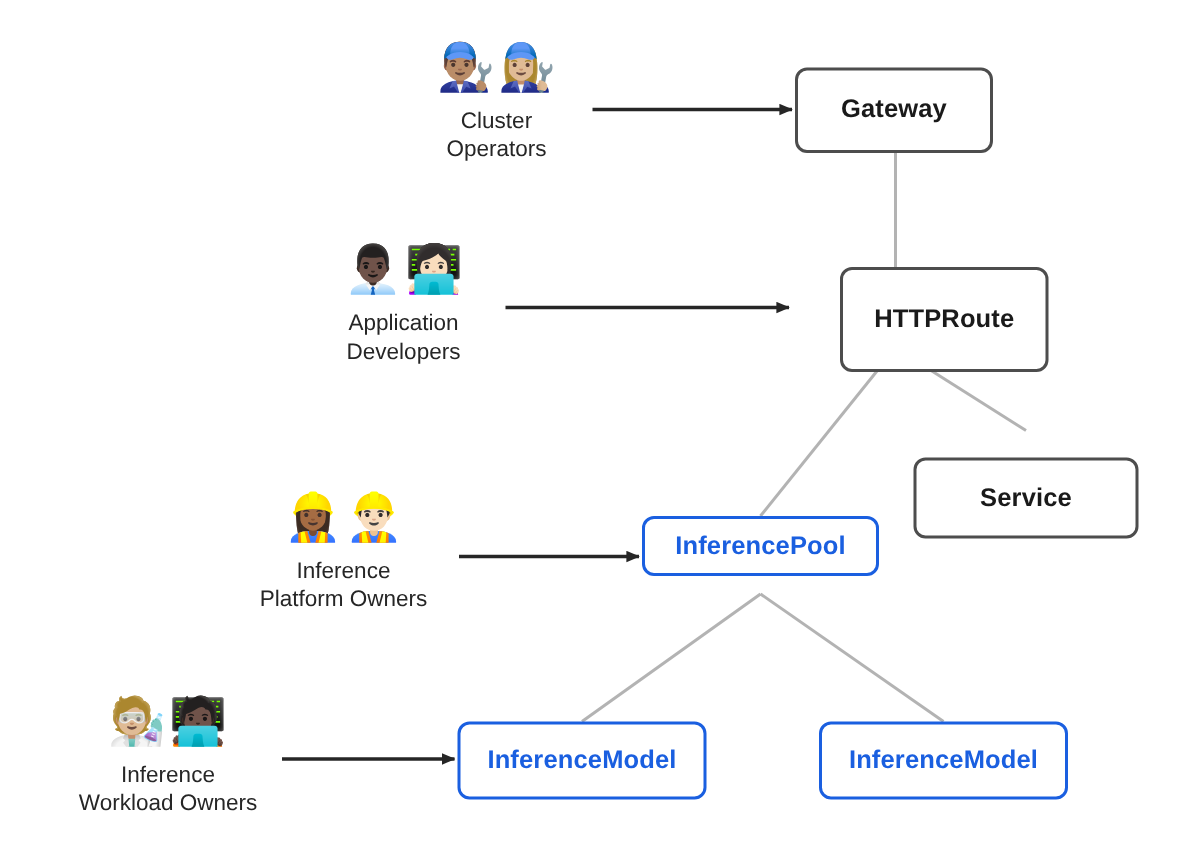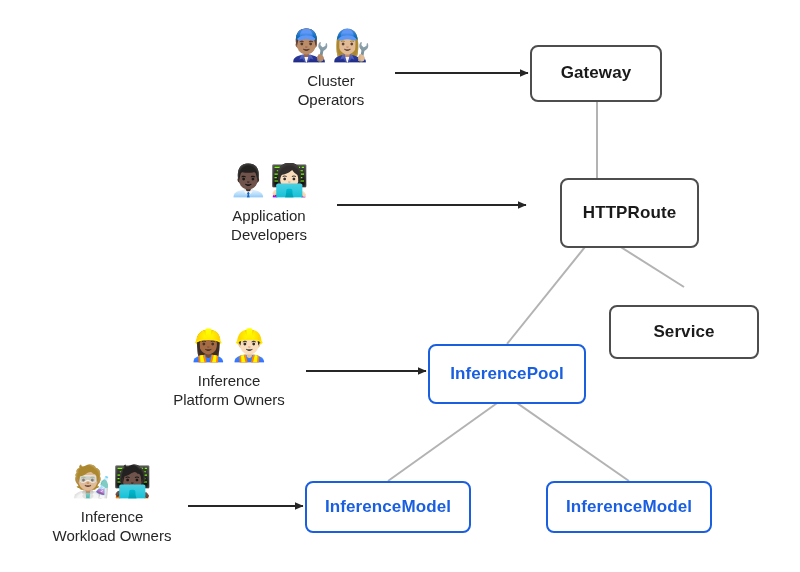--- a/index.html
+++ b/index.html
@@ -117,21 +117,21 @@
   <div id="nodes-layer">
       <div class="node core" style="left: 530px; top: 45px; width: 132px; height: 57px;">
         <span class="node-label">Gateway</span>
       </div>
       <div class="node core" style="left: 528px; top: 178px; width: 139px; height: 70px; margin-left: 32px;">
         <span class="node-label">HTTPRoute</span>
       </div>
       <div class="node core" style="left: 609px; top: 305px; width: 150px; height: 54px;">
         <span class="node-label">Service</span>
       </div>
-      <div class="node inference" style="left: 428px; top: 344px; width: 158px; height: 60px;">
+      <div class="node inference" style="left: 428px; top: 344px; width: 158px; height: 40px;">
         <span class="node-label">InferencePool</span>
       </div>
       <div class="node inference" style="left: 305px; top: 481px; width: 166px; height: 52px;">
         <span class="node-label">InferenceModel</span>
       </div>
       <div class="node inference" style="left: 546px; top: 481px; width: 166px; height: 52px;">
         <span class="node-label">InferenceModel</span>
       </div>
     </div>
   <div id="actors-layer">

